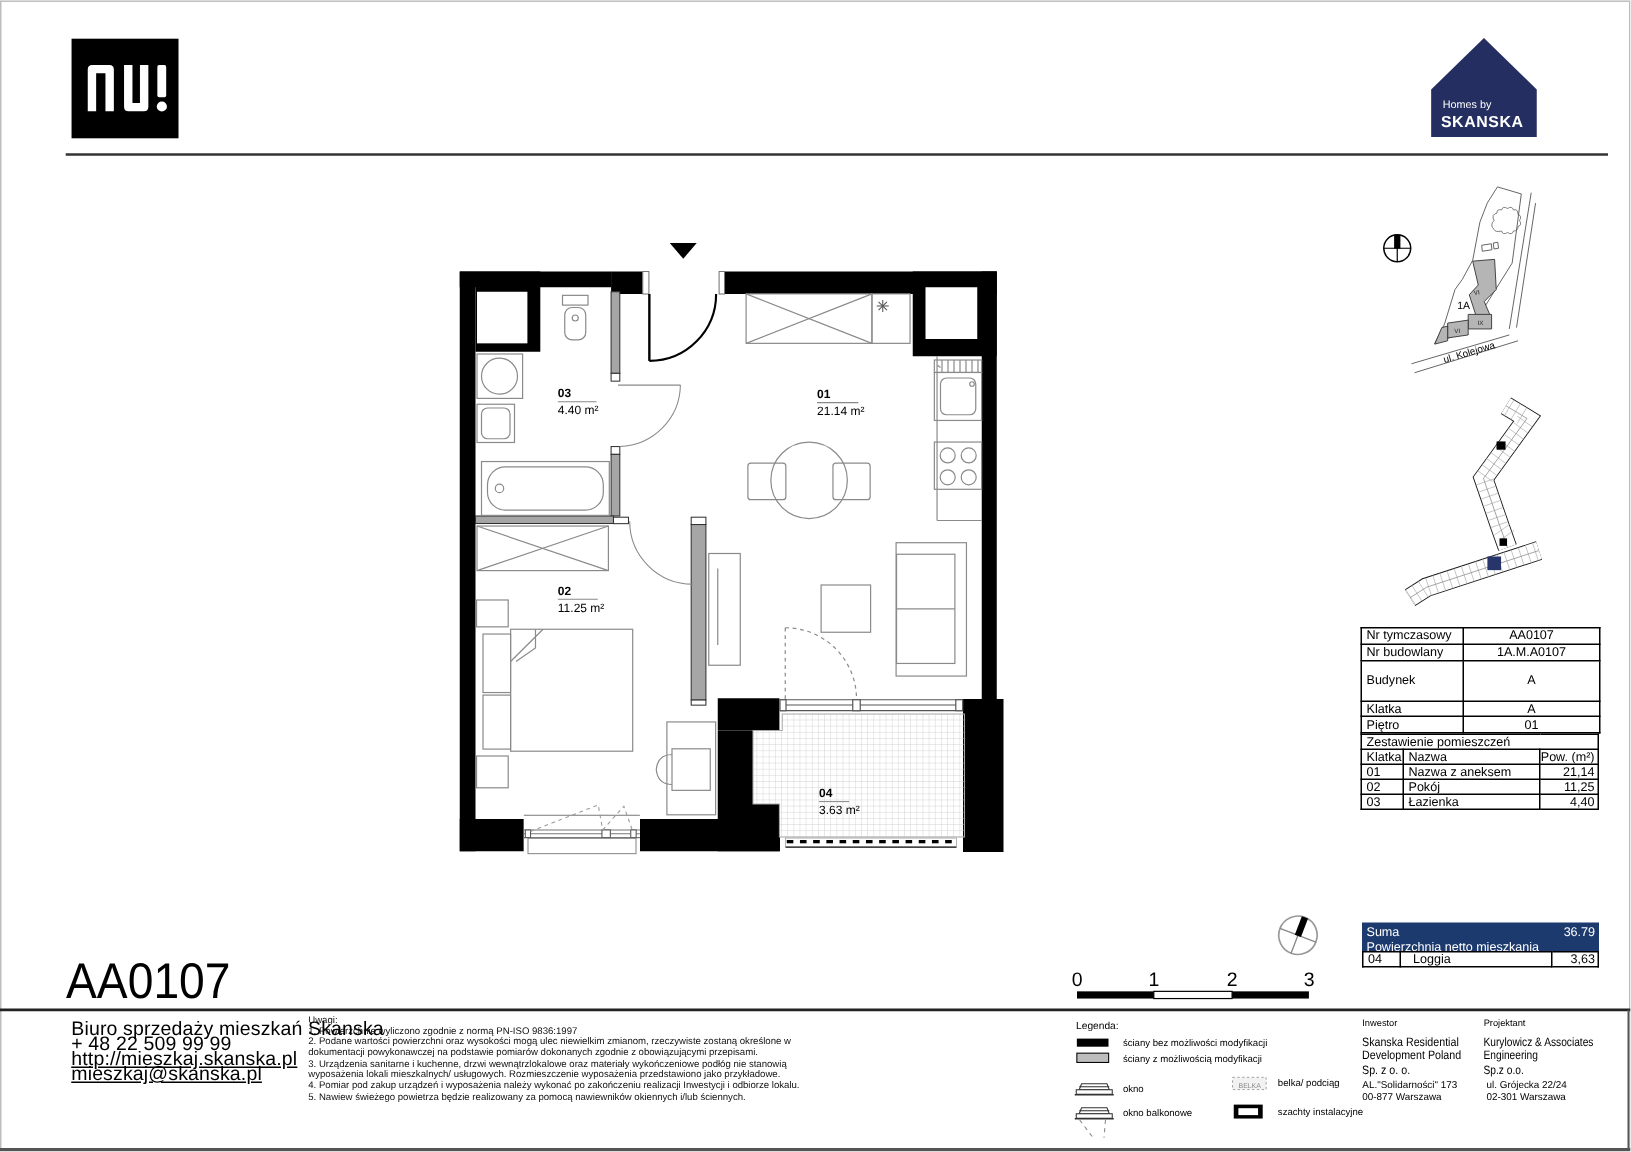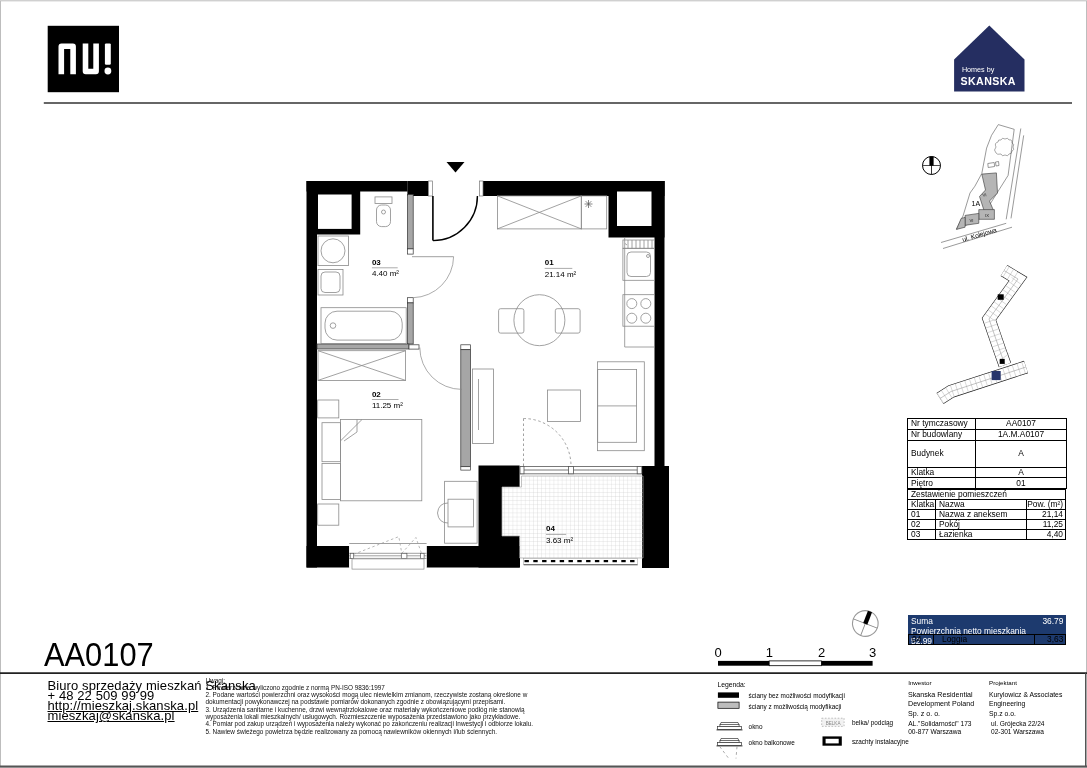--- a/index.html
+++ b/index.html
@@ -368,21 +368,21 @@
         </tr>
     <tr style="height:9.6px">
           <td style="border:0.8px solid #000;padding:0 0 0 3px;">03</td>
           <td style="border:0.8px solid #000;padding:0 0 0 3px;">Łazienka</td>
           <td style="border:0.8px solid #000;padding:0 2px 0 0;text-align:right;">4,40</td>
         </tr>
   </tbody>
     </table>
 </div>
 
-<div class="abs" style="left:908px;top:615.4px;width:158.4px;height:30px;background:#1d3a6e;color:#fff;font-size:8.4px;">
+<div class="abs" style="left:908px;top:615.4px;width:158.4px;height:19px;background:#1d3a6e;color:#fff;font-size:8.4px;">
   <div style="display:flex;justify-content:space-between;padding:0.5px 3px 0 3px;">
       <span>Suma</span>
       <span>36.79</span>
     </div>
   <div style="display:flex;justify-content:space-between;padding:0 3px;flex-direction:column;">
       <span>Powierzchnia netto mieszkania</span>
       <span>52.99</span>
     </div>
 </div>
 <div class="abs" style="left:908px;top:634.3px;width:158.4px;">

